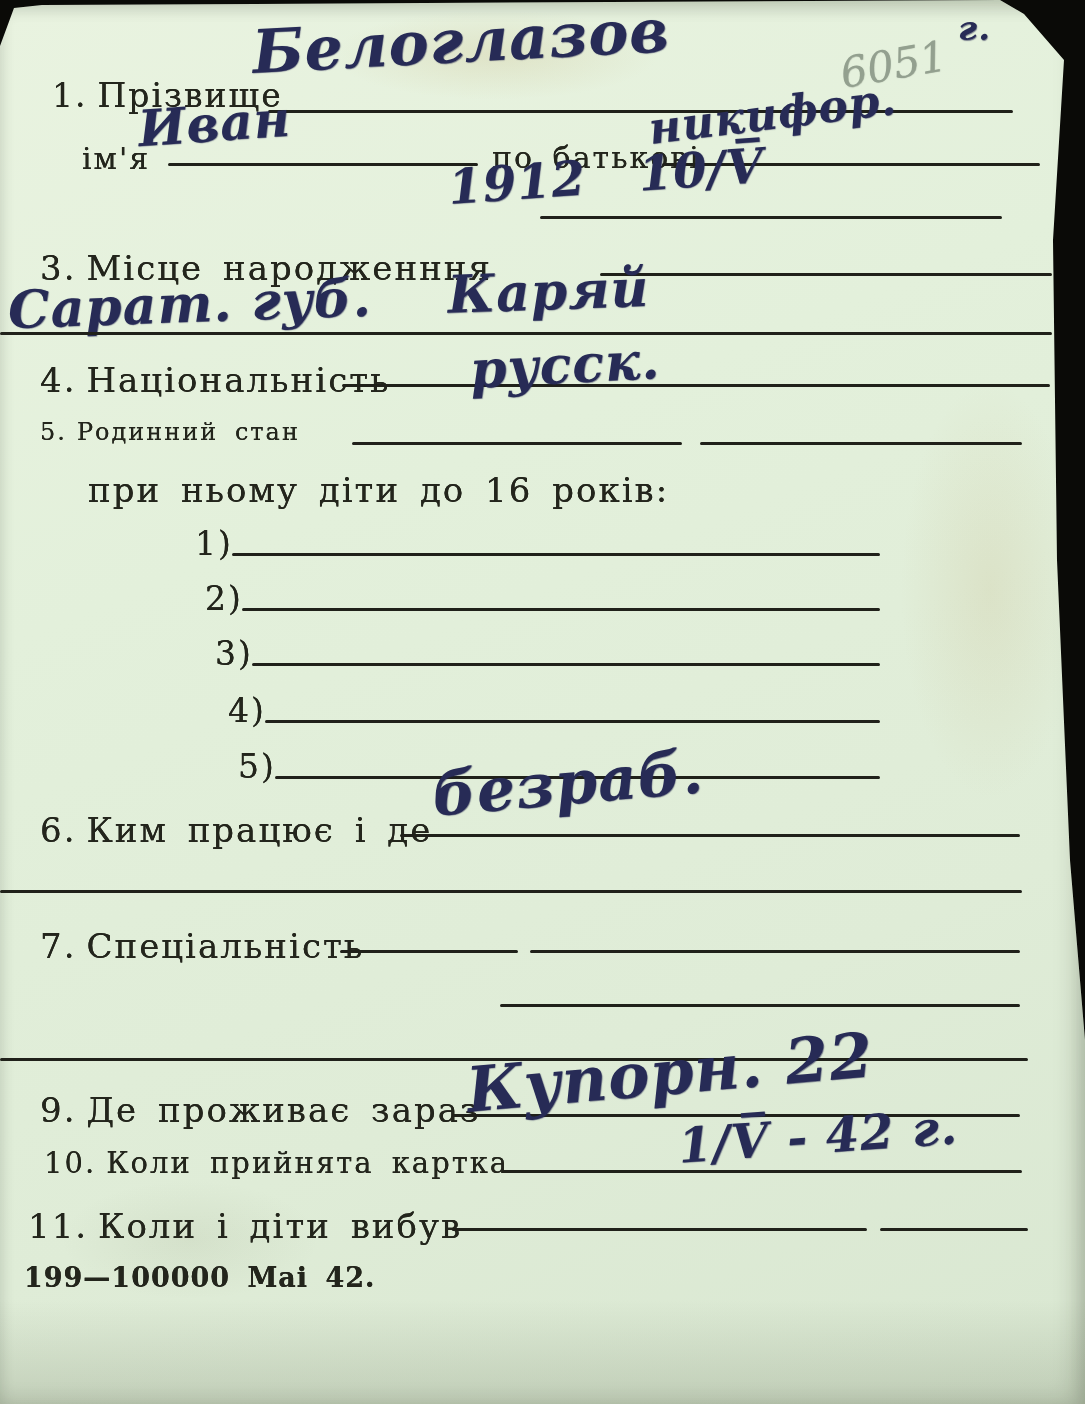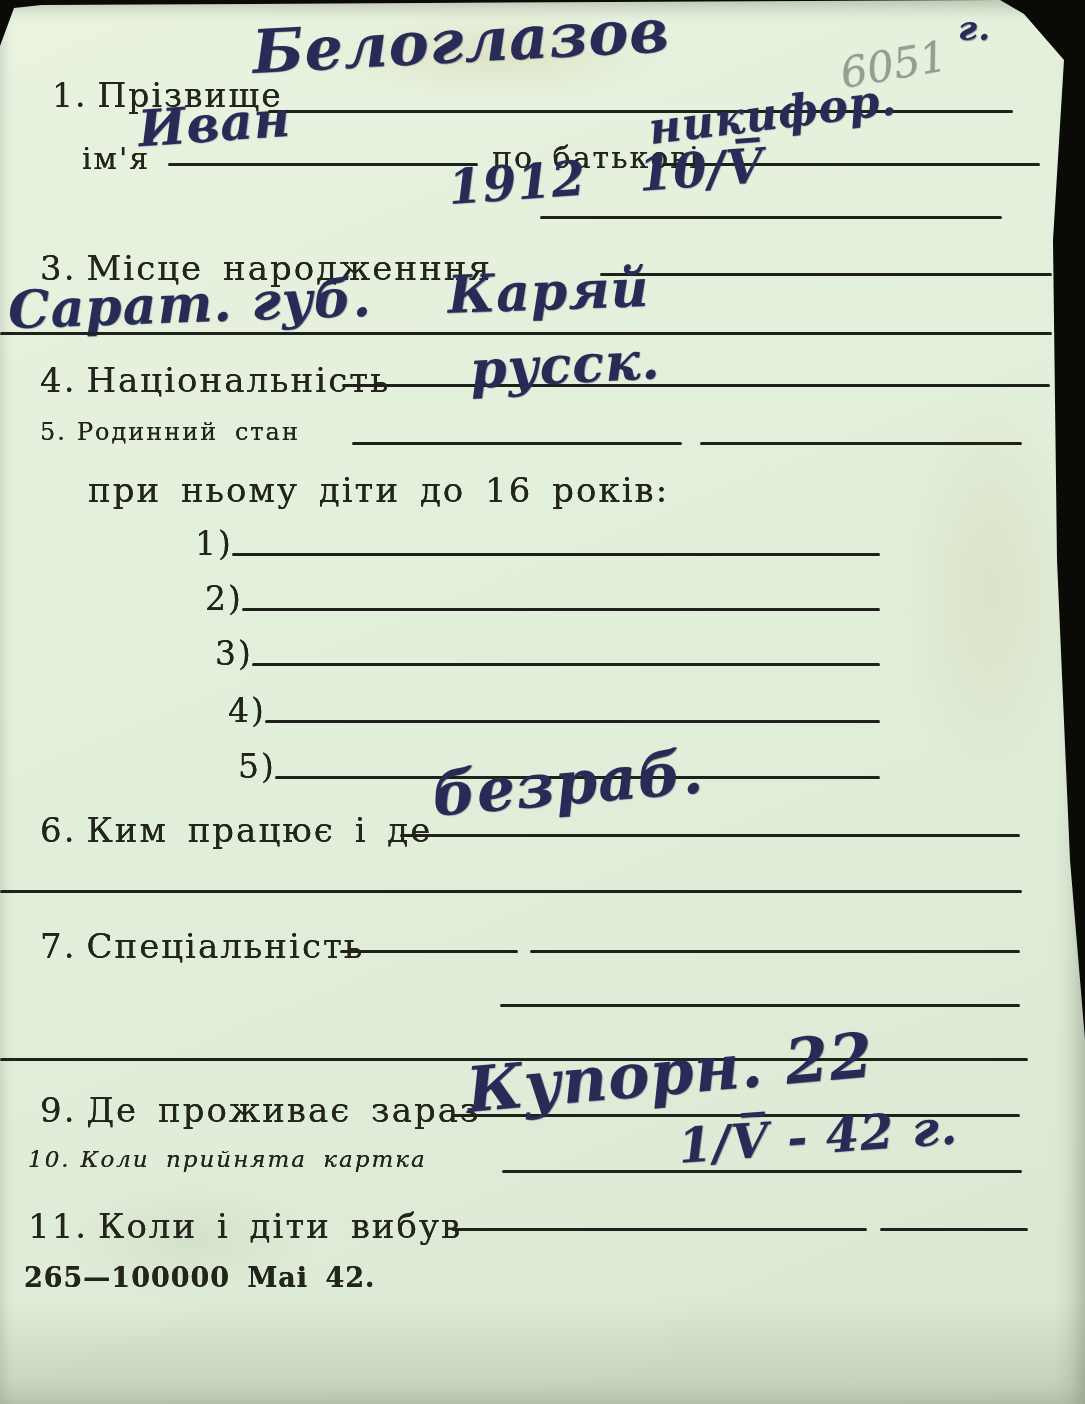--- a/index.html
+++ b/index.html
@@ -88,23 +88,23 @@
     <div class="rule" style="left:340px;top:950px;width:178px;"></div>
     <div class="rule" style="left:530px;top:950px;width:490px;"></div>
 
     <div class="rule" style="left:500px;top:1004px;width:520px;"></div>
     <div class="rule" style="left:0px;top:1058px;width:1028px;"></div>
 
     <div class="print" style="left:40px;top:1090px;font-size:34px;"><span class="num">9.</span><span>Де проживає зараз</span></div>
     <div class="rule" style="left:452px;top:1114px;width:568px;"></div>
     <div class="hand" style="left:466px;top:1036px;font-size:62px;transform:rotate(-5deg);">Купорн. 22</div>
 
-    <div class="print" style="left:28px;top:1146px;font-size:23px;font-style:italic;"><span class="num">10.</span><span>Коли прийнята картка</span></div>
+    <div class="print" style="left:44px;top:1146px;font-size:29px;"><span class="num">10.</span><span>Коли прийнята картка</span></div>
     <div class="rule" style="left:502px;top:1170px;width:520px;"></div>
     <div class="hand" style="left:678px;top:1108px;font-size:48px;transform:rotate(-4deg);">1/V̅ - 42 г.</div>
 
     <div class="print" style="left:28px;top:1206px;font-size:34px;"><span class="num">11.</span><span>Коли і діти вибув</span></div>
     <div class="rule" style="left:452px;top:1228px;width:415px;"></div>
     <div class="rule" style="left:880px;top:1228px;width:148px;"></div>
 
-    <div class="print" style="left:24px;top:1262px;font-size:27px;font-weight:bold;letter-spacing:1px;">265—100000 Mai 42.</div>
+    <div class="print" style="left:24px;top:1262px;font-size:27px;font-weight:bold;letter-spacing:1px;">199—100000 Mai 42.</div>
   </div>
 </div>
 
 </body></html>

